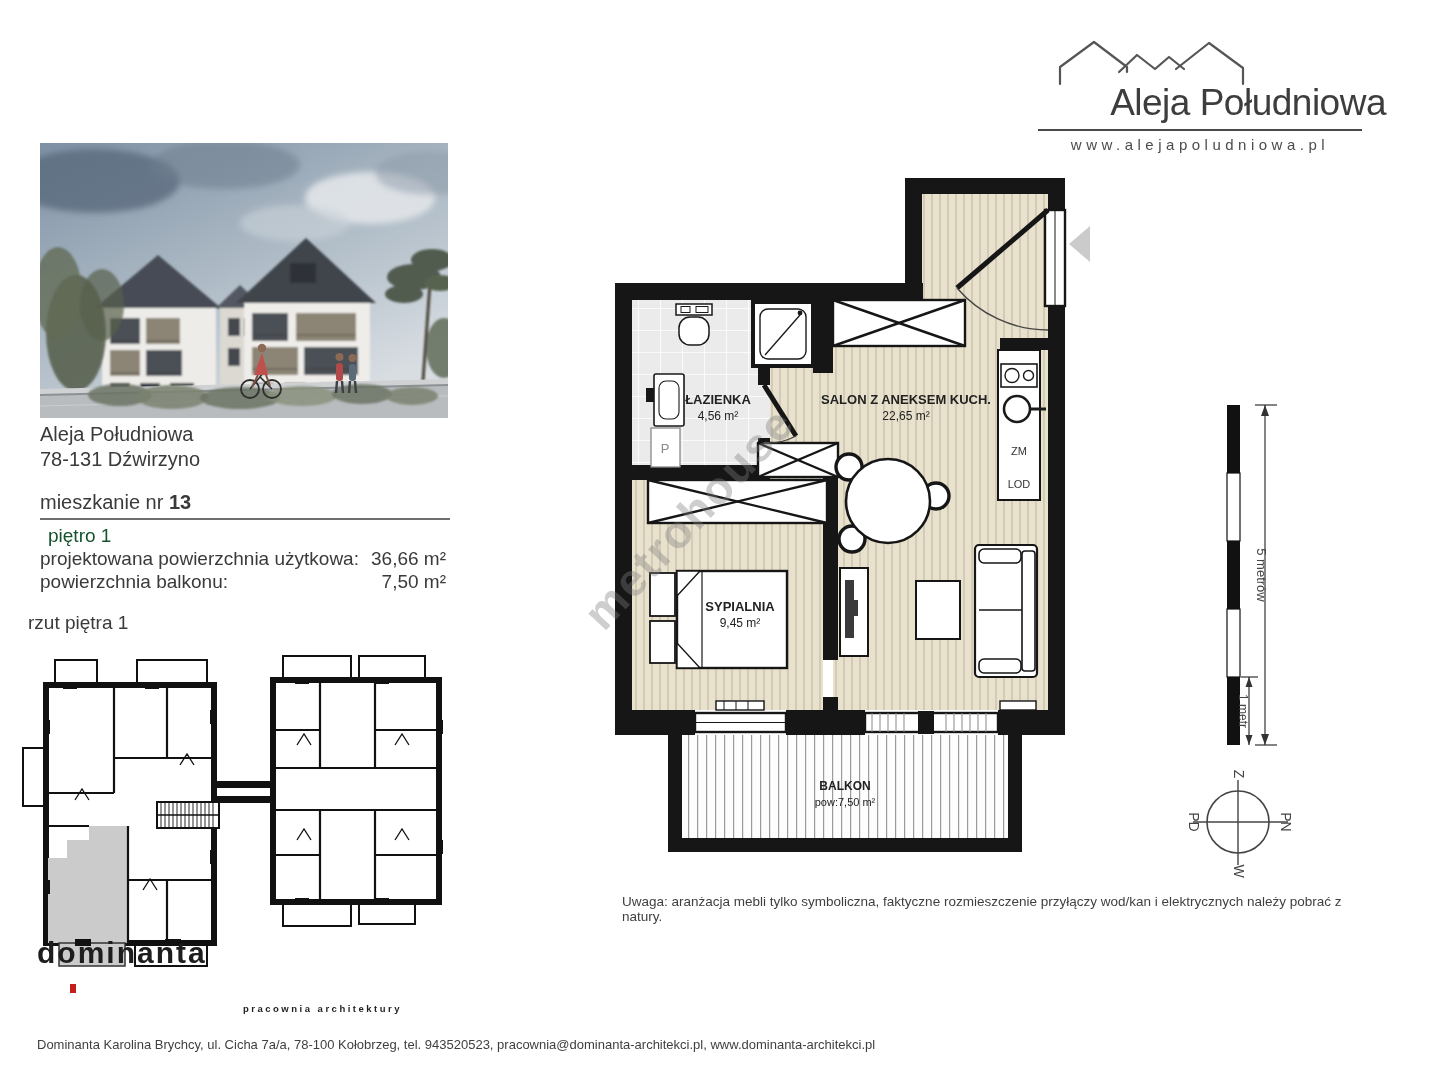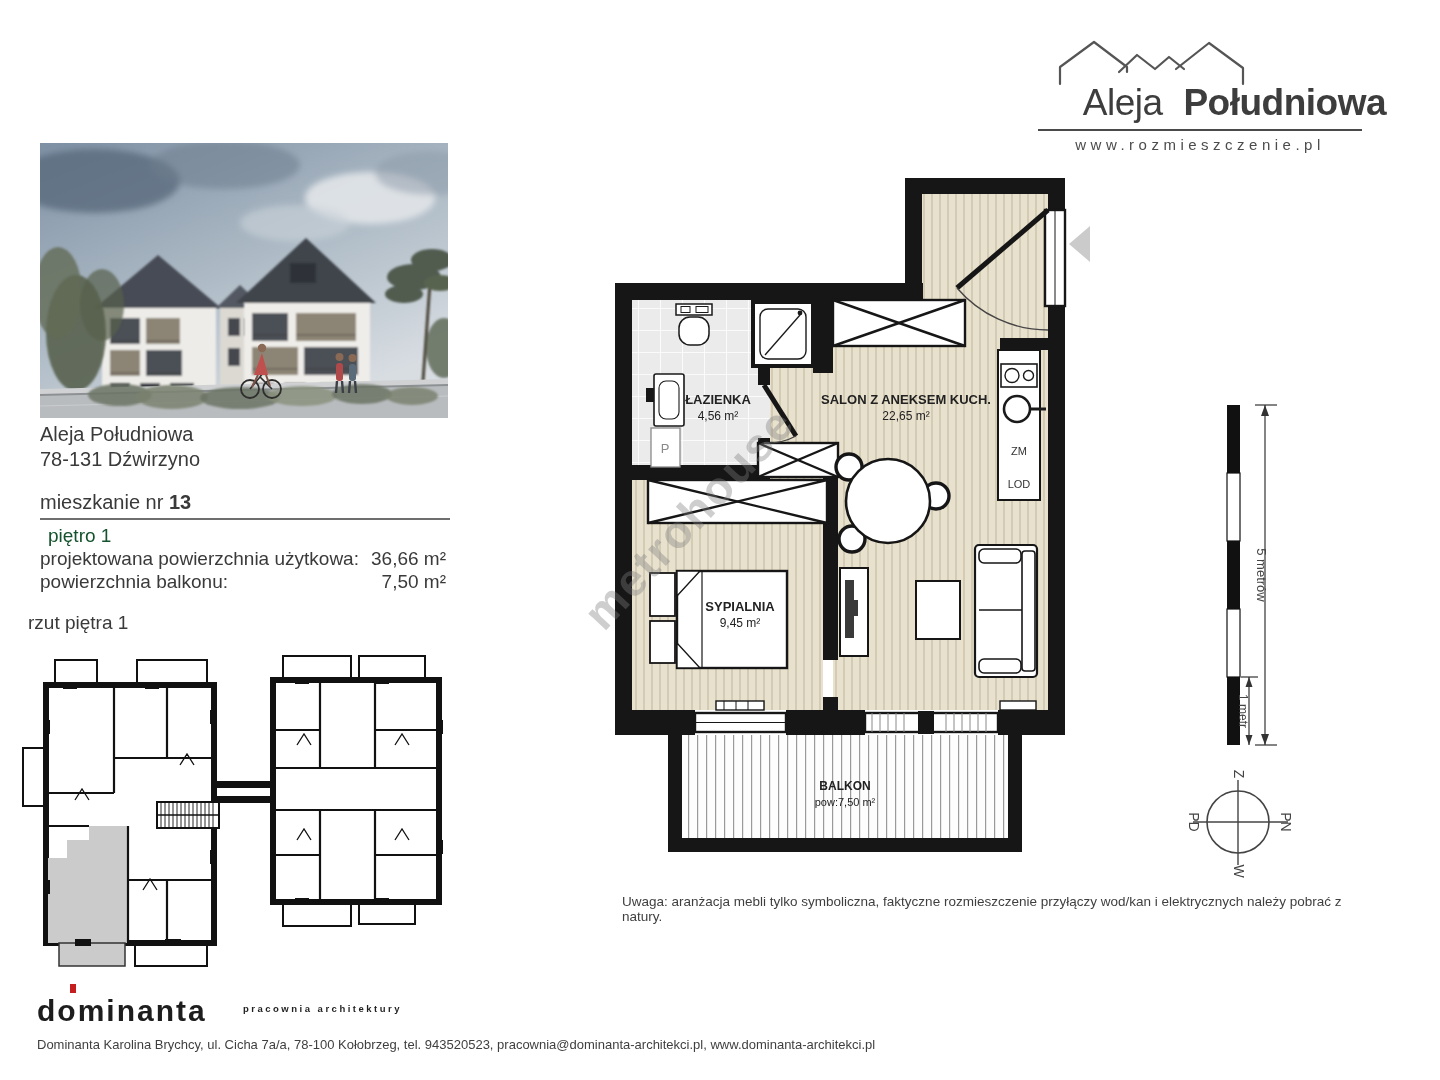--- a/index.html
+++ b/index.html
@@ -5,40 +5,40 @@
 <style>
   html,body{margin:0;padding:0;}
   body{width:1440px;height:1080px;position:relative;background:#fff;overflow:hidden;
        font-family:"Liberation Sans", sans-serif;color:#333;}
   .abs{position:absolute;}
   svg text{font-family:"Liberation Sans", sans-serif;}
 
   
   .brand-title{left:1040px;top:82px;width:346px;text-align:right;font-size:37px;
                color:#3d3d3d;letter-spacing:-0.5px;white-space:nowrap;}
-  .brand-title b{font-weight:700;margin-left:11px;}
+  .brand-title b{font-weight:400;}
   .brand-rule{left:1038px;top:129px;width:324px;height:2px;background:#4a4a4a;}
   .brand-www{left:1038px;top:136px;width:324px;text-align:center;font-size:15px;
              letter-spacing:4.5px;color:#4c4c4c;}
 
   
   .dev-name{left:40px;top:423px;font-size:20px;color:#3a3a3a;}
   .dev-addr{left:40px;top:448px;font-size:20px;color:#3a3a3a;}
   .unit-line{left:40px;top:491px;font-size:20px;color:#3a3a3a;}
   .info-rule{left:40px;top:518px;width:410px;height:2px;background:#6e6e6e;}
   .floor-line{left:48px;top:525px;font-size:19px;color:#14532d;}
   .spec-row{left:40px;width:406px;font-size:19px;color:#3a3a3a;display:flex;
             justify-content:space-between;}
   .spec-row-1{top:548px;}
   .spec-row-2{top:571px;}
   .plan-caption{left:28px;top:612px;font-size:19px;color:#3a3a3a;text-align:right;}
 
   
   .note{left:622px;top:894px;width:760px;font-size:13.5px;color:#3f3f3f;}
-  .studio-logo{left:37px;top:994px;font-size:30px;font-weight:700;letter-spacing:2px;
+  .studio-logo{left:37px;top:936px;font-size:30px;font-weight:700;letter-spacing:2px;
                color:#1d1d1d;}
   .studio-i-dot{left:70px;top:984px;width:6px;height:9px;background:#c41e1e;}
   .studio-tagline{left:243px;top:1003px;font-size:9.5px;font-weight:700;
                   letter-spacing:2.5px;color:#1f1f1f;}
   .footer-contact{left:37px;top:1037px;font-size:13px;color:#3f3f3f;text-align:center;}
 
   
   .watermark{left:612px;top:586px;width:340px;font-size:46px;font-weight:700;
              color:rgba(125,125,125,0.38);transform:rotate(-47deg);
              transform-origin:0 100%;letter-spacing:2px;}
@@ -57,21 +57,21 @@
 
 <svg class="abs" style="left:1056px;top:38px;" width="192" height="48" viewBox="0 0 192 48">
   <g fill="none" stroke="#555" stroke-width="2.2" stroke-linejoin="round" stroke-linecap="round">
     <path d="M4,46 V29 L38,4 L71,29 V34"></path>
     <path d="M63,34 L81,17 L99,31 L113,19 L128,31"></path>
     <path d="M120,31 L153,5 L187,30 V46"></path>
   </g>
 </svg>
 <div class="abs brand-title"><span>Aleja</span>&nbsp;<b>Południowa</b></div>
 <div class="abs brand-rule"></div>
-<div class="abs brand-www">www.rozmieszczenie.pl</div>
+<div class="abs brand-www">www.alejapoludniowa.pl</div>
 
 <svg class="abs" style="left:40px;top:143px;" width="408" height="275" viewBox="0 0 408 275">
   <defs>
     <linearGradient id="sky" x1="0" y1="0" x2="0.6" y2="1">
       <stop offset="0" stop-color="#7e90a4"></stop>
         <stop offset="0.55" stop-color="#aebbc6"></stop>
       <stop offset="1" stop-color="#d8dde2"></stop>
     </linearGradient>
     <filter id="soft">
         <feGaussianBlur stdDeviation="3"></feGaussianBlur>

